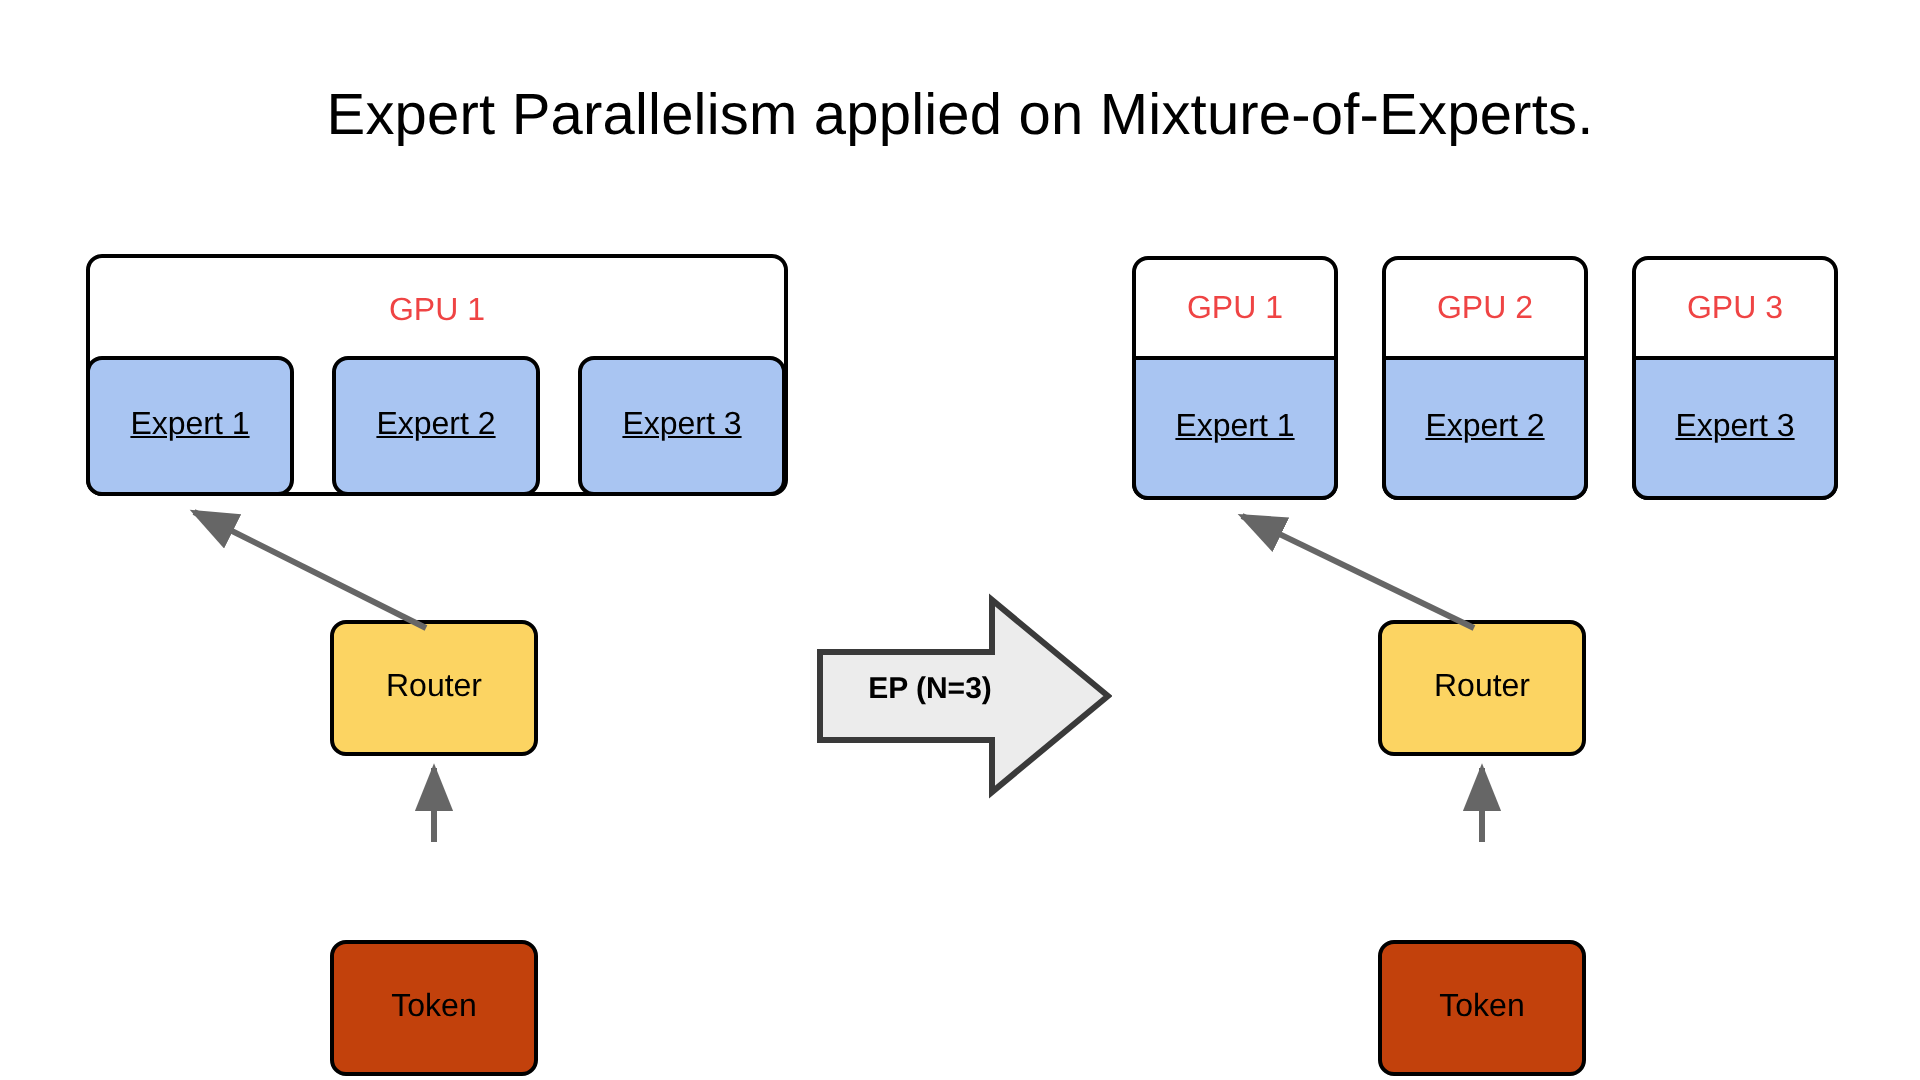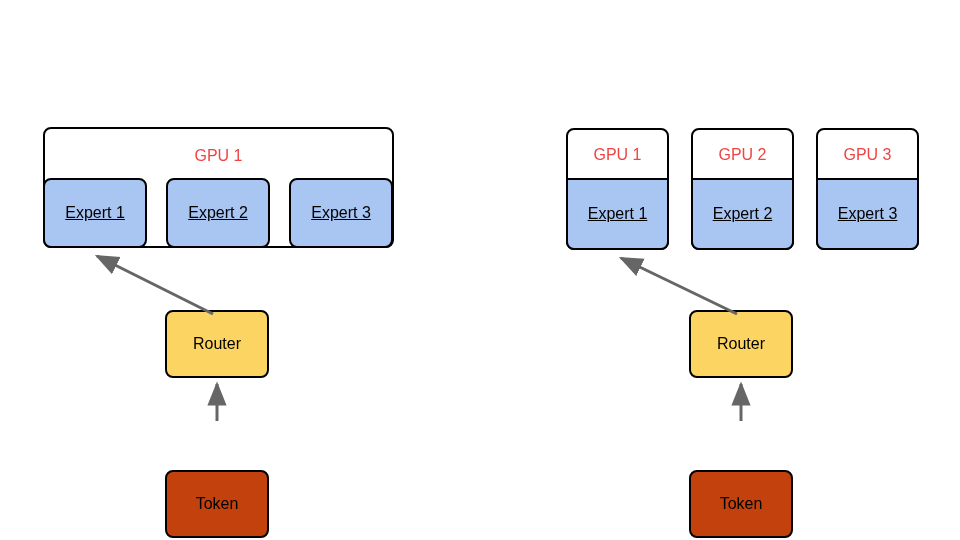--- a/index.html
+++ b/index.html
@@ -96,20 +96,21 @@
     font-weight: bold;
     color: #000000;
     line-height: 18px;
   }
 </style>
 </head>
 <body>
 
 <div id="slide">
 
+  <div id="title">Expert Parallelism applied on Mixture-of-Experts.</div>
 
   <div class="node rounded gpu-shell" style="left:43px; top:127px; width:351px; height:121px;">
     <div class="gpu-label" style="top:17px;">GPU 1</div>
   </div>
 
   <div class="node rounded expert" style="left:43px; top:178px; width:104px; height:70px;">Expert 1</div>
 
   <div class="node rounded expert" style="left:166px; top:178px; width:104px; height:70px;">Expert 2</div>
 
   <div class="node rounded expert" style="left:289px; top:178px; width:104px; height:70px;">Expert 3</div>
@@ -130,20 +131,26 @@
 
   <div class="node rounded gpu-shell" style="left:816px; top:128px; width:103px; height:122px;">
     <div class="gpu-label" style="top:15px;">GPU 3</div>
   </div>
   <div class="node expert" style="left:816px; top:178px; width:103px; height:72px; border-radius:0 0 8px 8px;">Expert 3</div>
 
   <div class="node rounded router" style="left:689px; top:310px; width:104px; height:68px;">Router</div>
 
   <div class="node rounded token" style="left:689px; top:422px; width:104px; height:68px;">Token</div>
 
+  <div id="ep-arrow-wrap">
+    <svg width="148" height="104" viewBox="0 0 148 104">
+      <polygon points="2,30 88,30 88,4 146,52 88,100 88,74 2,74" fill="#ececec" stroke="#3a3a3a" stroke-width="3" stroke-linejoin="miter"></polygon>
+    </svg>
+    <div id="ep-arrow-label">EP (N=3)</div>
+  </div>
 
   <svg id="arrows">
     <defs>
       <marker id="ah" markerWidth="9" markerHeight="9" refX="7.2" refY="3.2" orient="auto" markerUnits="strokeWidth">
         <path d="M0,0 L8,3.2 L0,6.4 z" fill="#666666"></path>
       </marker>
     </defs>
 
     <line x1="217" y1="421" x2="217" y2="384" stroke="#666666" stroke-width="3" marker-end="url(#ah)"></line>
 

